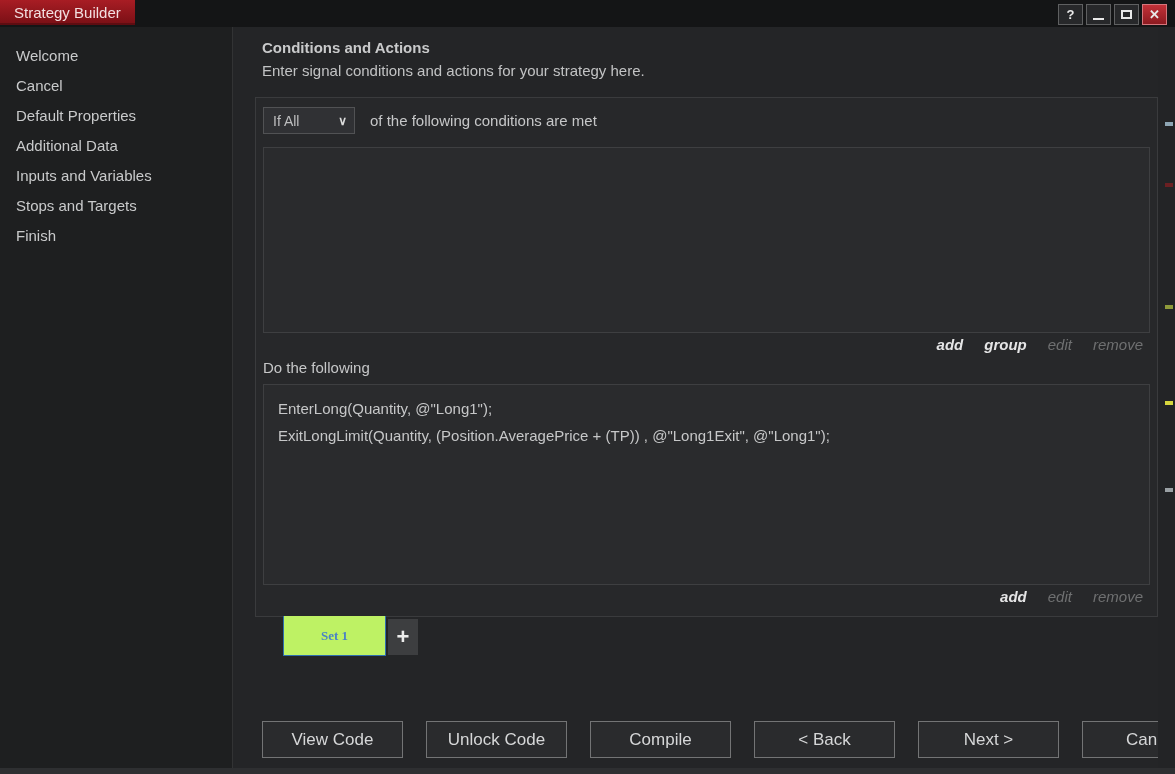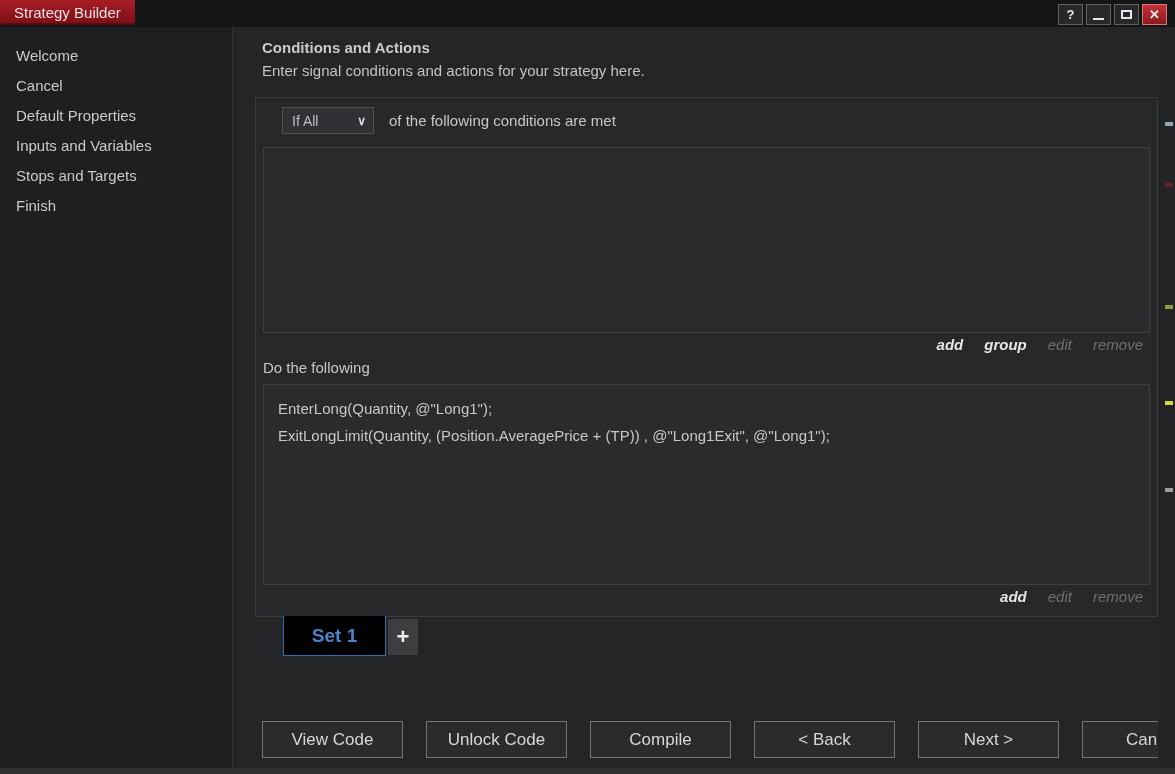--- a/index.html
+++ b/index.html
@@ -40,21 +40,21 @@
 
   
   .heading  { position:absolute; left:262px; top:39px;  font-size:15px; font-weight:bold; color:#c9cacb; }
   .subtitle { position:absolute; left:262px; top:62px;  font-size:15px; color:#c2c3c4; }
 
   
   .panel {
     position:absolute; left:255px; top:97px; width:903px; height:520px;
     background:#27282a; border:1px solid #3a3b3d;
   }
-  .op-row { position:absolute; left:7px; top:9px; display:flex; align-items:center;margin-left:19px; }
+  .op-row { position:absolute; left:7px; top:9px; display:flex; align-items:center; }
   .dropdown {
     width:92px; height:27px; background:#303134; border:1px solid #515254;
     color:#bdbebf; font-size:14px; padding:0 7px 0 9px;
     display:flex; align-items:center; justify-content:space-between; cursor:default;
   }
   .chevron { font-size:12px; font-weight:bold; color:#dcdcdc; }
   .op-label { margin-left:15px; font-size:15px; color:#c6c7c8; }
 
   .cond-box {
     position:absolute; left:7px; top:49px; width:887px; height:186px;
@@ -70,23 +70,23 @@
 
   .links-row { position:absolute; right:14px; display:flex; gap:21px; font-size:15px; font-style:italic;margin-left:36px; }
   .links-row.row1 { top:238px; }
   .links-row.row2 { top:490px; }
   .link { color:#6f7071; cursor:default; }
   .link.enabled { color:#e5e5e6; font-weight:bold; }
 
   
   .tab-active {
     position:absolute; left:283px; top:616px; width:103px; height:40px;
-    background:#000000; border:1px solid #2e6fae; border-top:none;
-    color:#4a82c6; font-size:19px; font-weight:bold;
-    display:flex; align-items:center; justify-content:center; cursor:default;
+    background:#bef264; border:1px solid #2e6fae; border-top:none;
+    color:#4a82c6; font-size:13px; font-weight:bold;
+    display:flex; align-items:center; justify-content:center; cursor:default;font-family:Liberation Serif, serif;
   }
   .tab-add {
     position:absolute; left:388px; top:619px; width:30px; height:36px;
     background:#3d3e40; color:#ececec; font-size:22px; font-weight:bold;
     display:flex; align-items:center; justify-content:center; cursor:default;
   }
 
   
   .footer { position:absolute; left:262px; top:721px; display:flex; gap:23px; }
   .btn {
@@ -118,20 +118,21 @@
     <div class="win-btn close">
       <span>✕</span>
     </div>
   </div>
 </div>
 
 <div class="sidebar">
   <div class="sidebar-item"><span>Welcome</span></div>
   <div class="sidebar-item"><span>Cancel</span></div>
   <div class="sidebar-item"><span>Default Properties</span></div>
+  <div class="sidebar-item"><span>Additional Data</span></div>
   <div class="sidebar-item"><span>Inputs and Variables</span></div>
   <div class="sidebar-item"><span>Stops and Targets</span></div>
   <div class="sidebar-item"><span>Finish</span></div>
 </div>
 
 <div class="heading">Conditions and Actions</div>
 <div class="subtitle">Enter signal conditions and actions for your strategy here.</div>
 
 <div class="panel">
 

